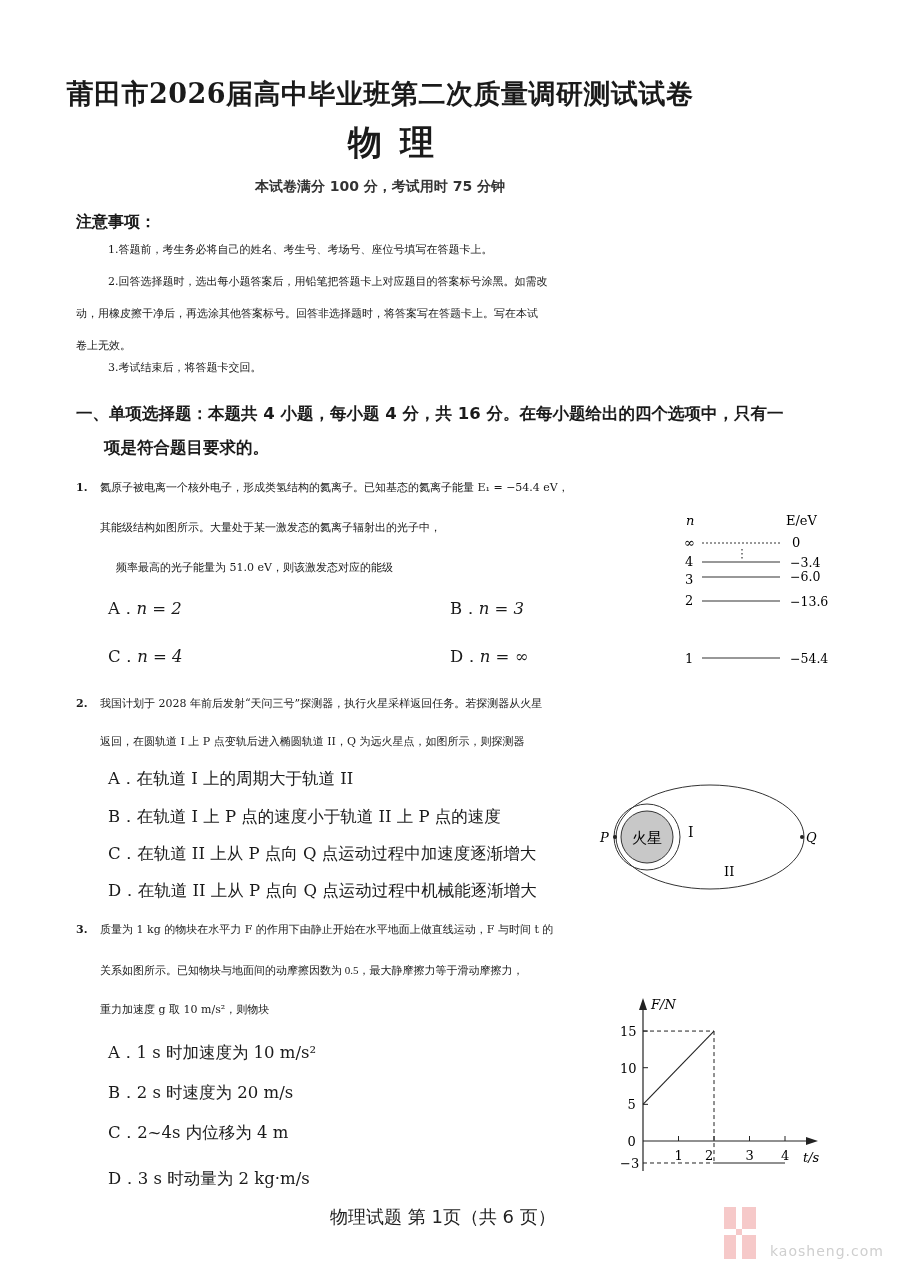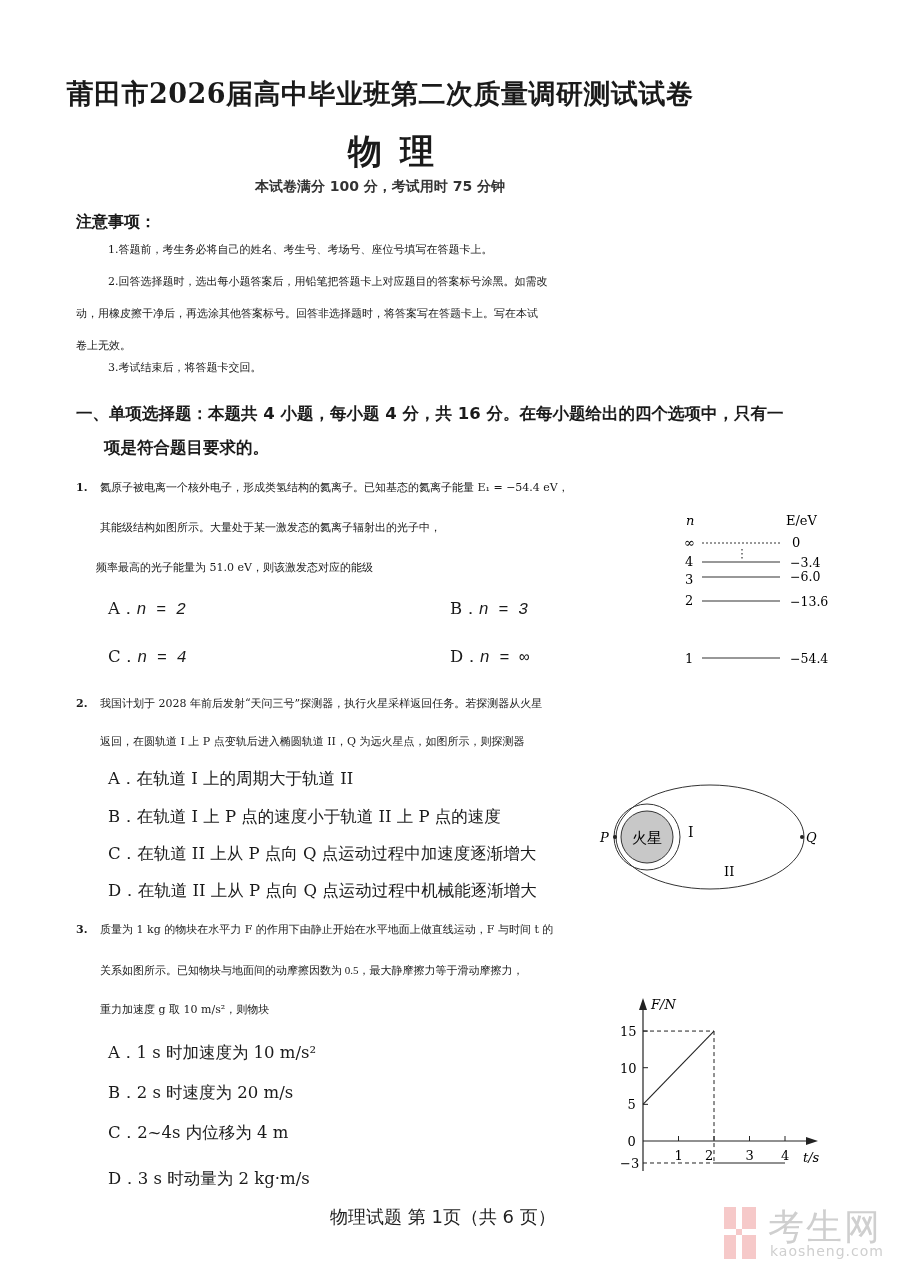--- a/index.html
+++ b/index.html
@@ -8,35 +8,35 @@
     font-family: "DejaVu Serif", "Liberation Serif", serif;
     color: #1a1a1a;
   }
   .abs { position: absolute; }
   .title {
     left: 0; width: 760px; top: 76px; text-align: center;
     font-size: 27px; font-weight: bold; letter-spacing: 0.5px;
     font-family: "DejaVu Serif", serif;
   }
   .subject {
-    left: 0; width: 800px; top: 129px; text-align: center;
+    left: 0; width: 800px; top: 120px; text-align: center;
     font-size: 34px; font-weight: bold; letter-spacing: 18px;
     font-family: "DejaVu Sans", sans-serif;
   }
   .meta {
     left: 0; width: 760px; top: 178px; text-align: center;
     font-size: 14px; font-weight: bold; color: #333;
     font-family: "DejaVu Sans", sans-serif;
   }
   .body-text { font-size: 11px; line-height: 20px; white-space: nowrap; }
   .notice-head { left: 76px; top: 212px; font-size: 16px; font-weight: bold; font-family: "DejaVu Sans", sans-serif; }
   .section-head { font-size: 16.5px; font-weight: bold; font-family: "DejaVu Sans", sans-serif; white-space: nowrap; }
   .qnum { font-weight: bold; }
   .opt { font-size: 16.5px; white-space: nowrap; }
-  i.v { font-style: italic; font-family: Liberation Mono, monospace; }
+  i.v { font-style: italic; }
   svg text { font-family: "DejaVu Serif", "Liberation Serif", serif; }
   .footer { left: 330px; top: 1205px; font-size: 18px; font-family: "DejaVu Sans", sans-serif; color: #222; }
   .wm-text { color: #cfcfcf; font-family: "DejaVu Sans", sans-serif; }
 </style>
 </head>
 <body>
 
 <div class="abs title">莆田市2026届高中毕业班第二次质量调研测试试卷</div>
 <div class="abs subject">物理</div>
 <div class="abs meta">本试卷满分 100 分，考试用时 75 分钟</div>
@@ -48,21 +48,21 @@
 <div class="abs body-text" style="left:76px; top:336px;">卷上无效。</div>
 <div class="abs body-text" style="left:108px; top:358px;">3.考试结束后，将答题卡交回。</div>
 
 <div class="abs section-head" style="left:76px; top:403px;">一、单项选择题：本题共 4 小题，每小题 4 分，共 16 分。在每小题给出的四个选项中，只有一</div>
 <div class="abs section-head" style="left:104px; top:437px;">项是符合题目要求的。</div>
 
 <div>
   <div class="abs body-text qnum" style="left:76px; top:478px;">1.</div>
   <div class="abs body-text" style="left:100px; top:478px;">氦原子被电离一个核外电子，形成类氢结构的氦离子。已知基态的氦离子能量 E₁ = −54.4 eV，</div>
   <div class="abs body-text" style="left:100px; top:518px;">其能级结构如图所示。大量处于某一激发态的氦离子辐射出的光子中，</div>
-  <div class="abs body-text" style="left:96px; top:558px;">频率最高的光子能量为 51.0 eV，则该激发态对应的能级</div>
+  <div class="abs body-text" style="left:116px; top:558px;">频率最高的光子能量为 51.0 eV，则该激发态对应的能级</div>
 
   <div class="abs opt" style="left:108px; top:598px;">
     <span>A．</span><i class="v">n = 2</i>
   </div>
   <div class="abs opt" style="left:450px; top:598px;">
     <span>B．</span><i class="v">n = 3</i>
   </div>
   <div class="abs opt" style="left:108px; top:646px;">
     <span>C．</span><i class="v">n = 4</i>
   </div>
@@ -190,15 +190,14 @@
 <div class="abs footer">物理试题 第 1页（共 6 页）</div>
 
 <div class="abs" style="left:722px; top:1205px; width:170px; height:55px;">
   <svg width="44" height="54" style="position:absolute; left:0; top:2px;">
     <rect id="wm1" x="2" y="0" width="12" height="22" fill="#f6c9c9"></rect>
     <rect id="wm2" x="20" y="0" width="14" height="22" fill="#f6c9c9"></rect>
     <rect id="wm3" x="2" y="28" width="12" height="24" fill="#f6c9c9"></rect>
     <rect id="wm4" x="20" y="28" width="14" height="24" fill="#f6c9c9"></rect>
     <rect id="wm5" x="14" y="22" width="6" height="6" fill="#f6c9c9"></rect>
   </svg>
-  <div class="wm-text" style="position:absolute; left:46px; top:-2px; font-size:36px; letter-spacing:2px;">考生网</div>
   <div class="wm-text" style="position:absolute; left:48px; top:38px; font-size:14px; letter-spacing:1px;">kaosheng.com</div>
 </div>
 
 </body></html>

